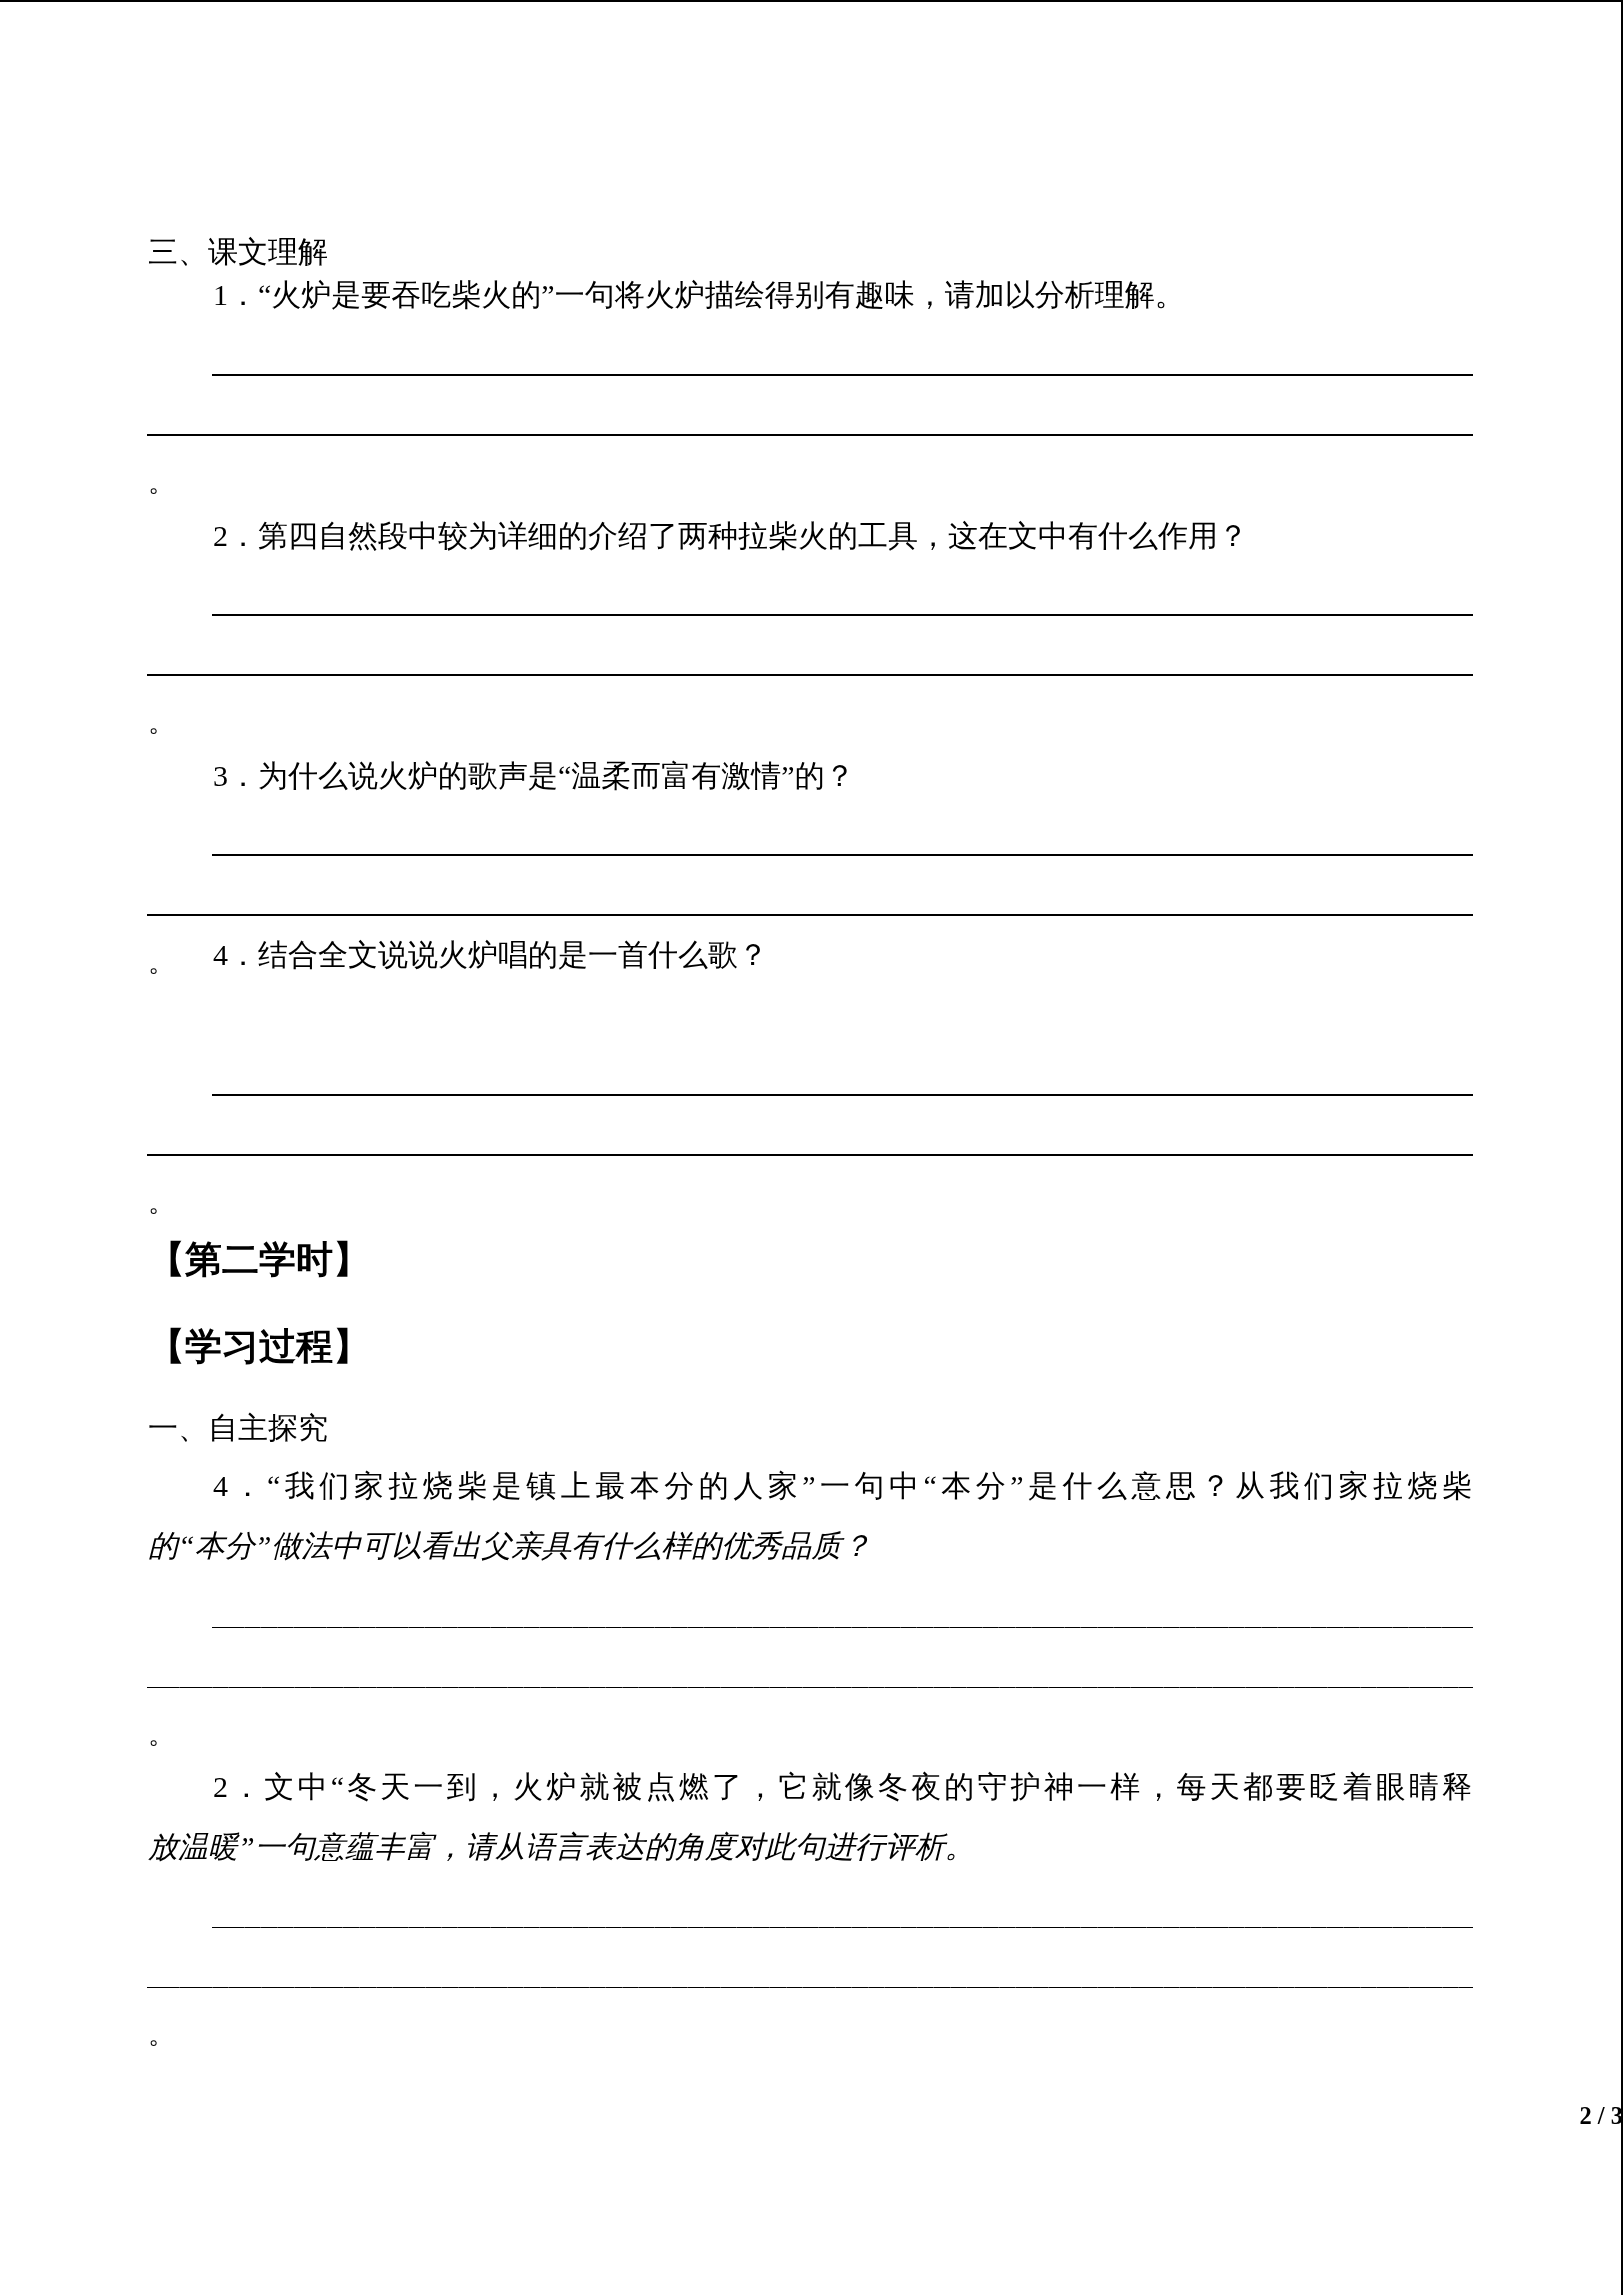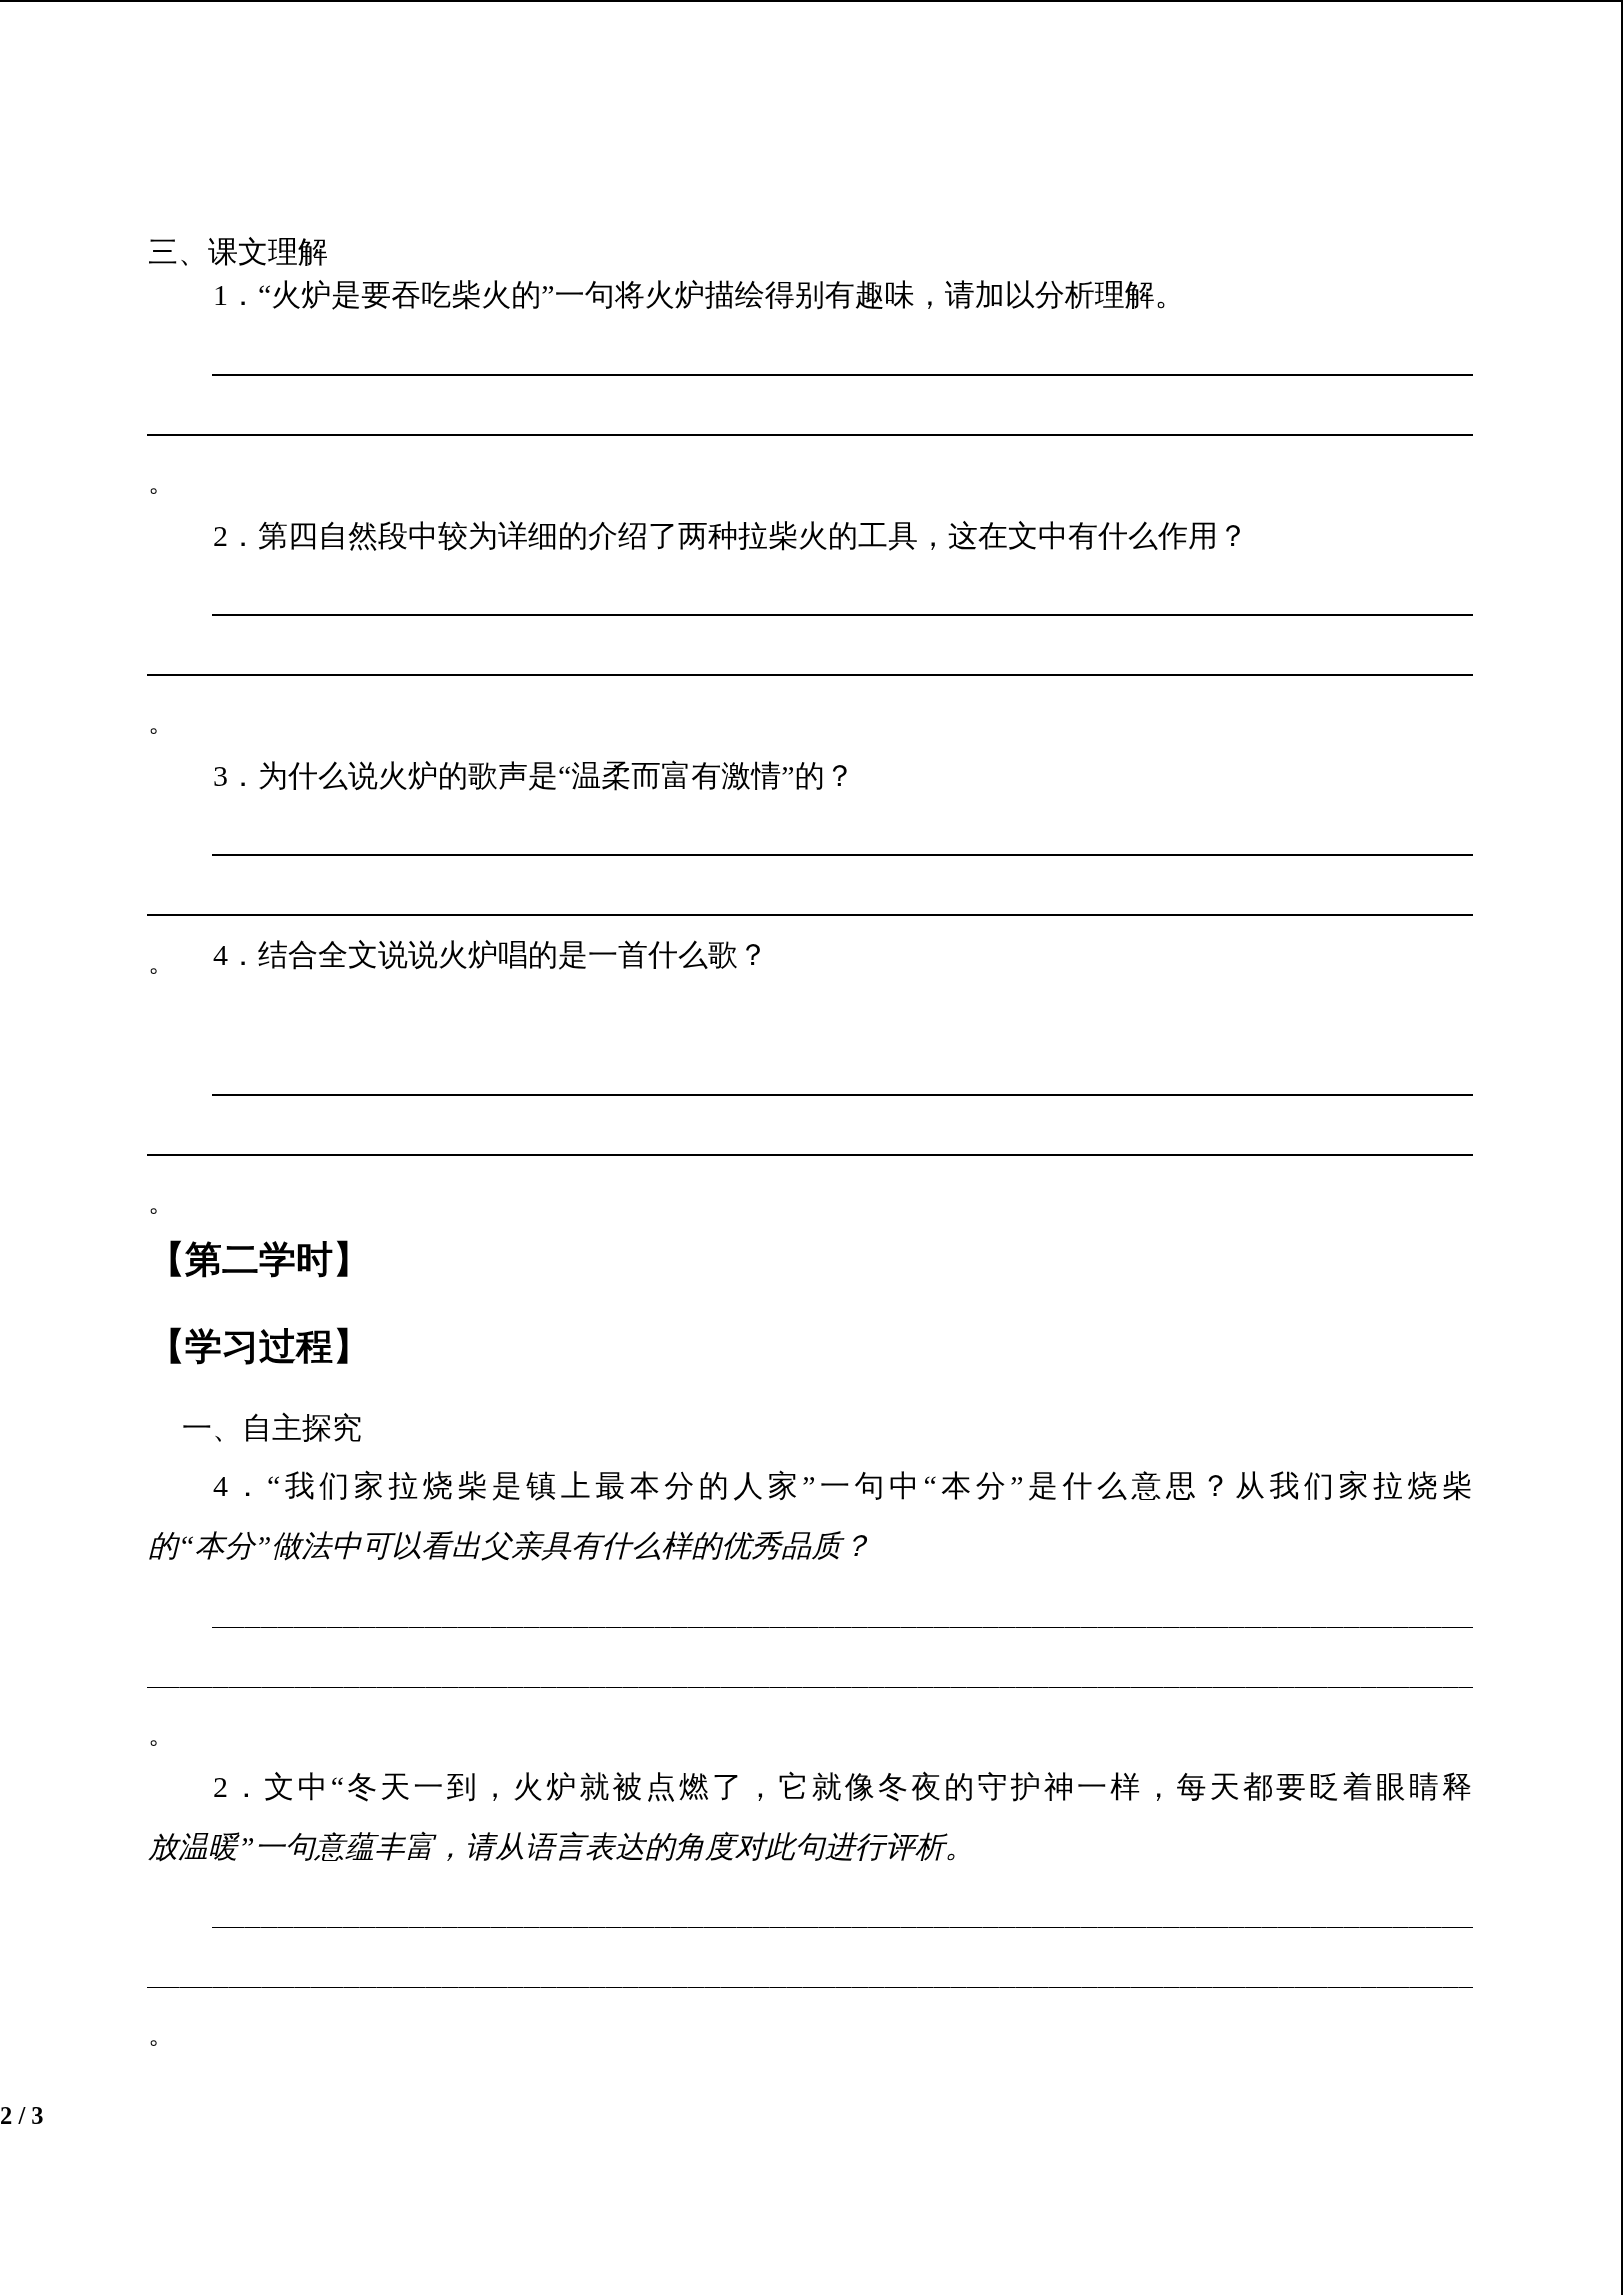--- a/index.html
+++ b/index.html
@@ -56,21 +56,21 @@
     .ans-line.full { left: 147px; width: 1326px; }
     .ans-line.thin {
       height: 1.4px;
       background:
         repeating-linear-gradient(to right, #000 0, #000 15.7px, #444 15.7px, #444 16.4px);
     }
     .page-number {
       position: absolute;
       left: 0;
       width: 1623px;
-      text-align: left;
+      text-align: right;
       top: 2104px;
       font-size: 24.5px;
       font-weight: bold;
       font-family: "Liberation Serif", "DejaVu Serif", serif;
       line-height: 1;
     }
     .justify-line {
       text-align: justify;
       text-align-last: justify;
     }
@@ -99,21 +99,21 @@
 <div class="txt period" style="top:949px;">。</div>
 
 <div class="txt q-first" style="top:940px;text-align:center;">4．结合全文说说火炉唱的是一首什么歌？</div>
 <div class="ans-line indent" style="top:1094px;"></div>
 <div class="ans-line full" style="top:1154px;"></div>
 <div class="txt period" style="top:1189px;">。</div>
 
 <div class="heading" style="top:1241px;">【第二学时】</div>
 <div class="heading" style="top:1328px;">【学习过程】</div>
 
-<div class="txt section-title" style="top:1413px;margin-left:34px;">一、自主探究</div>
+<div class="txt section-title" style="top:1413px;">一、自主探究</div>
 
 <div class="txt q-first justify-line" style="top:1471px; width:1259px;">4．“我们家拉烧柴是镇上最本分的人家”一句中“本分”是什么意思？从我们家拉烧柴</div>
 <div class="txt q-cont" style="top:1531px;">的“本分”做法中可以看出父亲具有什么样的优秀品质？</div>
 <div class="ans-line indent thin" style="top:1627px;"></div>
 <div class="ans-line full thin" style="top:1687px;"></div>
 <div class="txt period" style="top:1721px;">。</div>
 
 <div class="txt q-first justify-line" style="top:1772px; width:1259px;">2．文中“冬天一到，火炉就被点燃了，它就像冬夜的守护神一样，每天都要眨着眼睛释</div>
 <div class="txt q-cont" style="top:1832px;">放温暖”一句意蕴丰富，请从语言表达的角度对此句进行评析。</div>
 <div class="ans-line indent thin" style="top:1927px;"></div>

